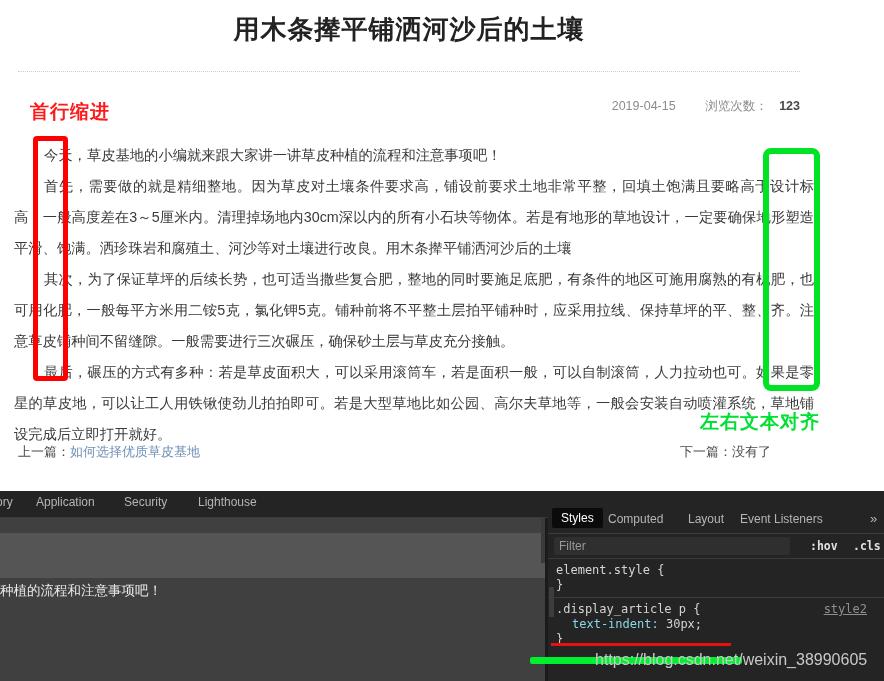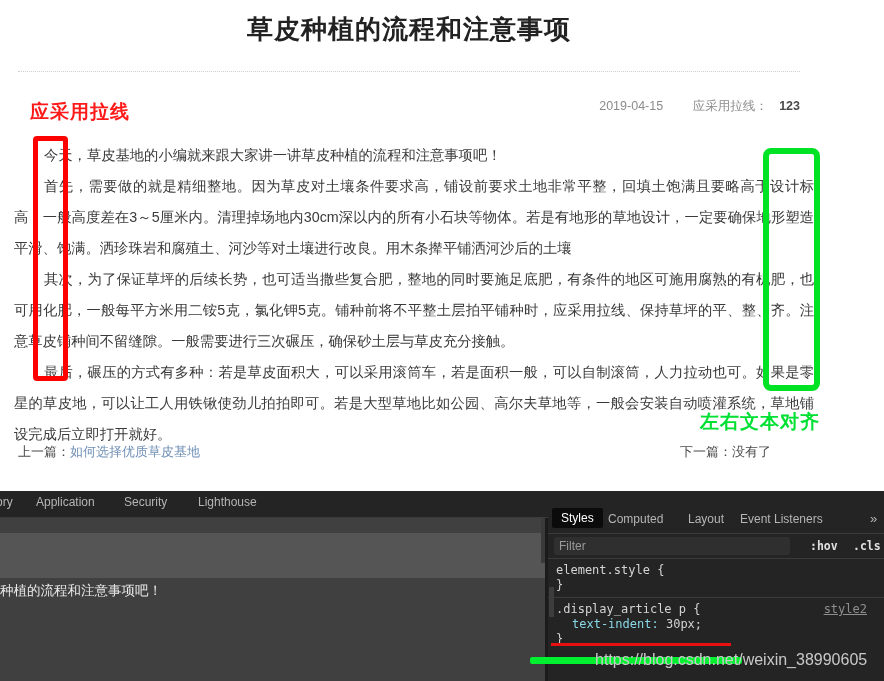--- a/index.html
+++ b/index.html
@@ -360,31 +360,31 @@
     width: 5px;
     height: 30px;
     background: #3d3d3d;
   }
 </style>
 </head>
 <body>
 
 <div id="page-region">
 
-  <div id="article-title">草皮种植的流程和注意事项</div>
+  <div id="article-title">用木条撵平铺洒河沙后的土壤</div>
 
   <div id="divider"></div>
 
   <div id="meta-row">
     <span class="meta-date">2019-04-15</span>
-    <span class="meta-views-label">应采用拉线：</span>
+    <span class="meta-views-label">浏览次数：</span>
     <span class="meta-views-count">123</span>
   </div>
 
-  <div id="ann-indent-label">应采用拉线</div>
+  <div id="ann-indent-label">首行缩进</div>
   <div id="ann-justify-label">左右文本对齐</div>
 
   <div id="article-body">
     <p>今天，草皮基地的小编就来跟大家讲一讲草皮种植的流程和注意事项吧！</p>
     <p>首先，需要做的就是精细整地。因为草皮对土壤条件要求高，铺设前要求土地非常平整，回填土饱满且要略高于设计标高，一般高度差在3～5厘米内。清理掉场地内30cm深以内的所有小石块等物体。若是有地形的草地设计，一定要确保地形塑造平滑、饱满。洒珍珠岩和腐殖土、河沙等对土壤进行改良。用木条撵平铺洒河沙后的土壤</p>
     <p>其次，为了保证草坪的后续长势，也可适当撒些复合肥，整地的同时要施足底肥，有条件的地区可施用腐熟的有机肥，也可用化肥，一般每平方米用二铵5克，氯化钾5克。铺种前将不平整土层拍平铺种时，应采用拉线、保持草坪的平、整、齐。注意草皮铺种间不留缝隙。一般需要进行三次碾压，确保砂土层与草皮充分接触。</p>
     <p>最后，碾压的方式有多种：若是草皮面积大，可以采用滚筒车，若是面积一般，可以自制滚筒，人力拉动也可。如果是零星的草皮地，可以让工人用铁锹使劲儿拍拍即可。若是大型草地比如公园、高尔夫草地等，一般会安装自动喷灌系统，草地铺设完成后立即打开就好。</p>
   </div>
 
   <div id="ann-red-box"></div>

